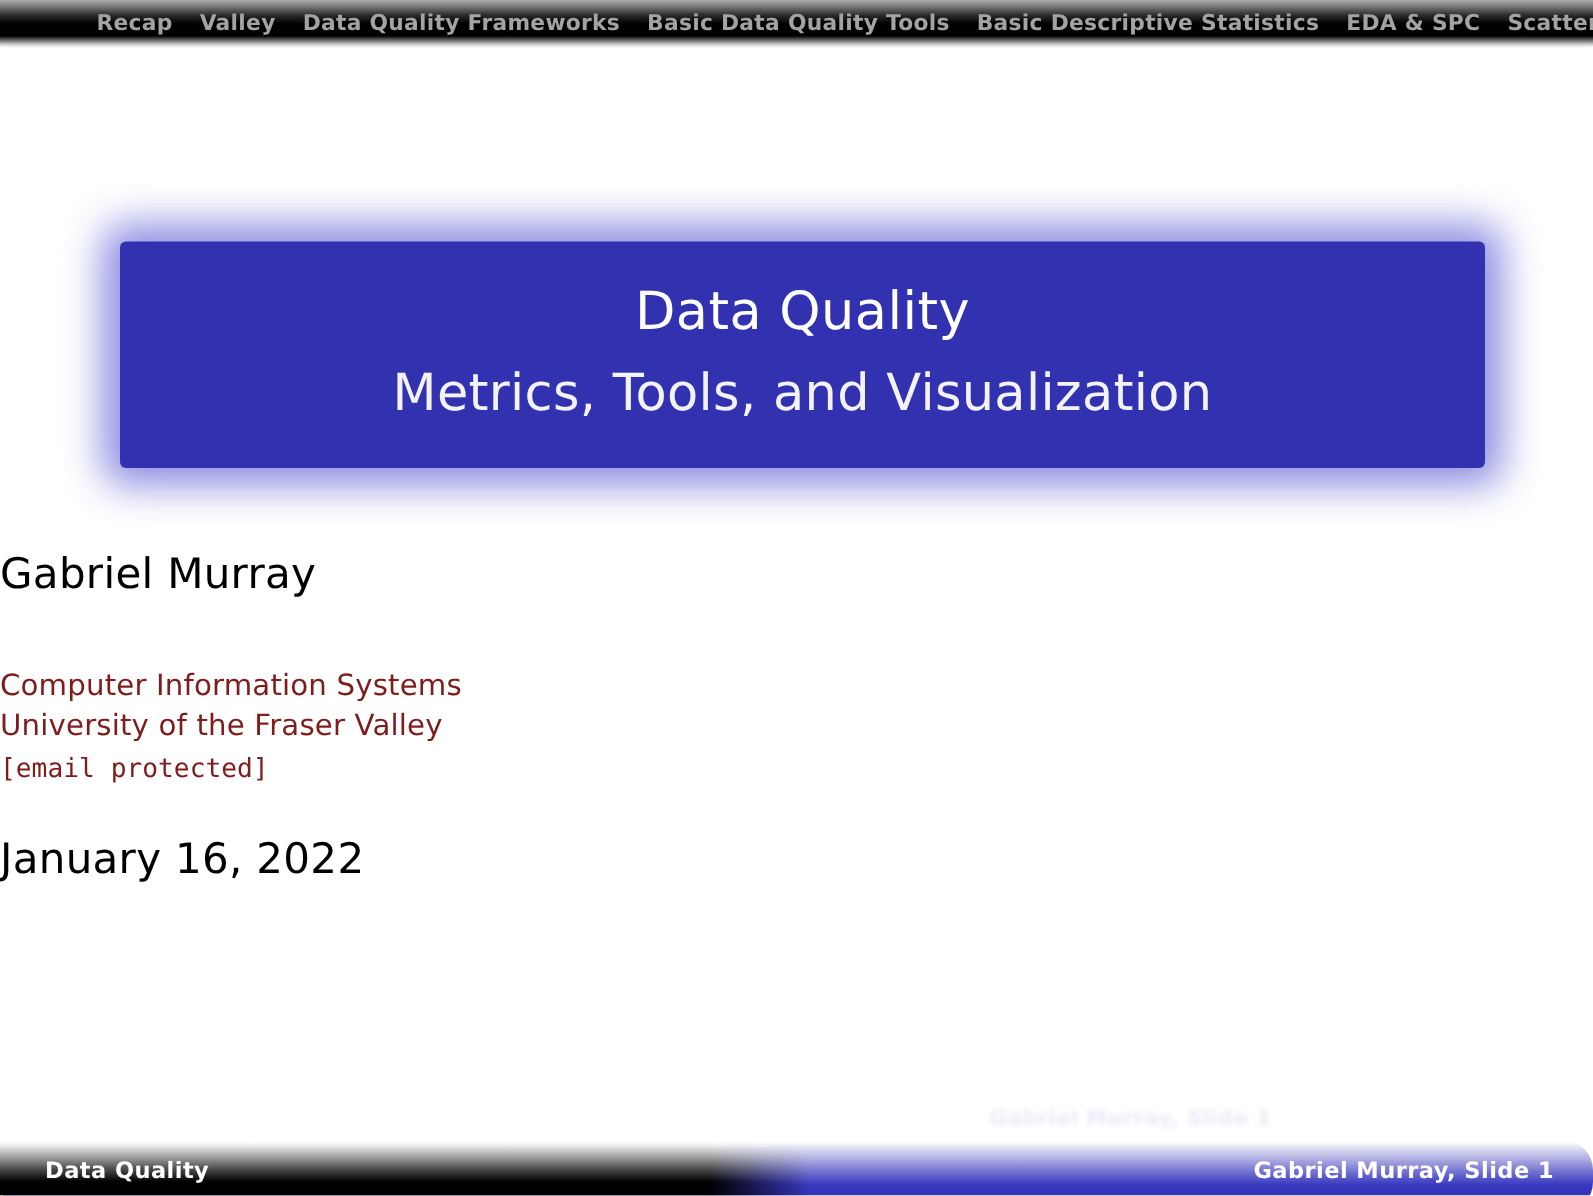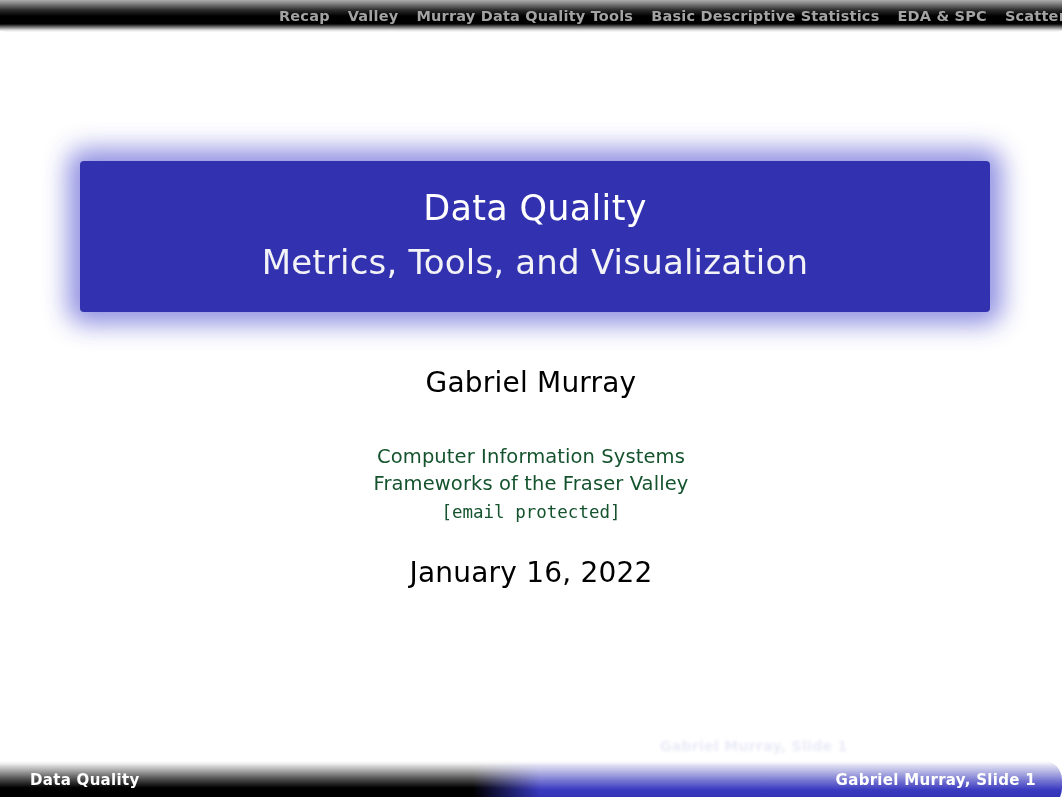--- a/index.html
+++ b/index.html
@@ -127,31 +127,30 @@
     margin-top: 18px;
     letter-spacing: 0.2px;
   }
 
   
   .author-block {
     position: absolute;
     left: 0;
     top: 368px;
     width: 1062px;
-    text-align: center;
   }
   .author-name {
     color: #000000;
     font-size: 28px;
     line-height: 1.1;
     letter-spacing: 0.2px;
   }
   .institute {
     margin-top: 44px;
-    color: #14532d;
+    color: #7f1d1d;
     font-size: 19.5px;
     line-height: 1.42;
     letter-spacing: 0.1px;
   }
   .institute-email {
     font-family: "DejaVu Sans Mono", "Liberation Mono", monospace;
     font-size: 17.5px;
     letter-spacing: 0px;
     display: inline-block;
     margin-top: 1px;
@@ -253,41 +252,42 @@
   }
 </style>
 </head>
 <body>
 
 <div class="navbar">
   <div class="navbar-bg"></div>
   <div class="nav-items">
     <span class="nav-item">Recap</span>
     <span class="nav-item">Valley</span>
-    <span class="nav-item">Murray Data Quality Tools</span>
+    <span class="nav-item">Data Quality Frameworks</span>
+    <span class="nav-item">Basic Data Quality Tools</span>
     <span class="nav-item">Basic Descriptive Statistics</span>
     <span class="nav-item">EDA &amp; SPC</span>
     <span class="nav-item last">Scatter</span>
   </div>
 </div>
 <div class="navbar-fade"></div>
 
 <div class="title-wrap">
   <div class="title-glow"></div>
   <div class="title-box">
     <div class="title-main">Data Quality</div>
     <div class="title-sub">Metrics, Tools, and Visualization</div>
   </div>
 </div>
 
 <div class="author-block">
   <div class="author-name">Gabriel Murray</div>
   <div class="institute">
     <div>Computer Information Systems</div>
-    <div>Frameworks of the Fraser Valley</div>
+    <div>University of the Fraser Valley</div>
     <div class="institute-email">[email protected]</div>
   </div>
   <div class="date-line">January 16, 2022</div>
 </div>
 
 <div class="ghost-band">Gabriel Murray, Slide 1</div>
 
 <div class="footer">
   <div class="footer-blue"></div>
   <div class="footer-black"></div>

